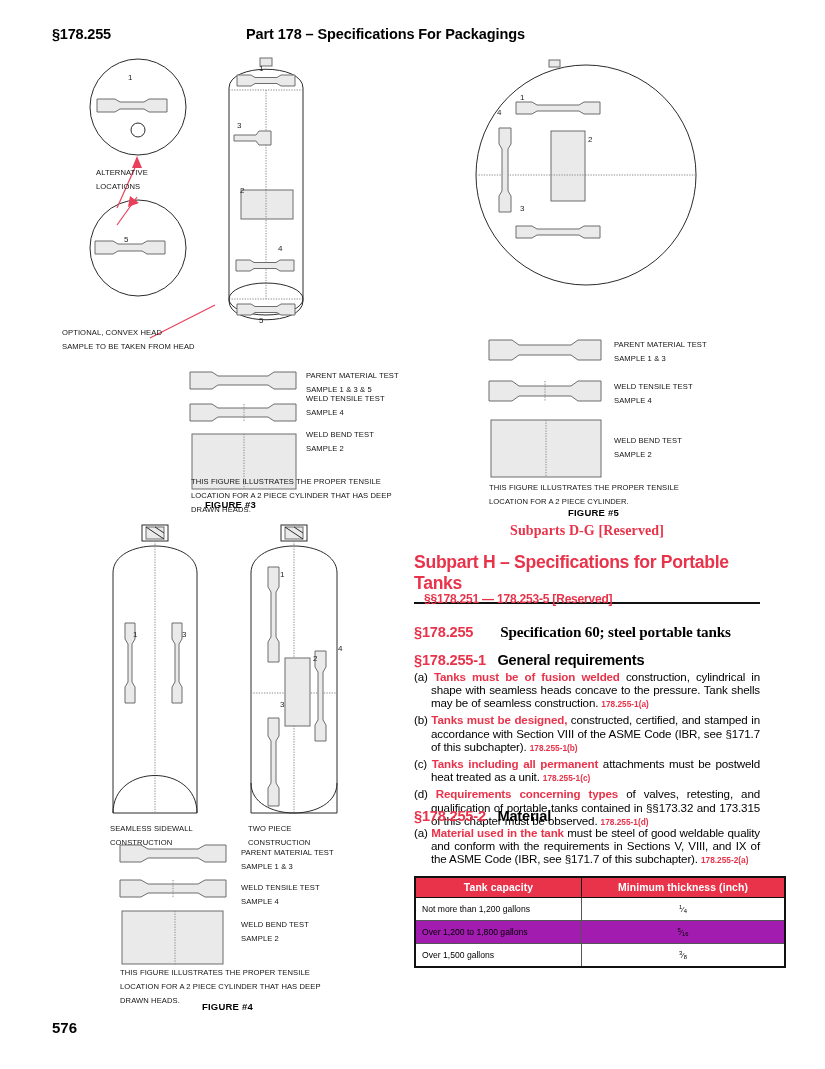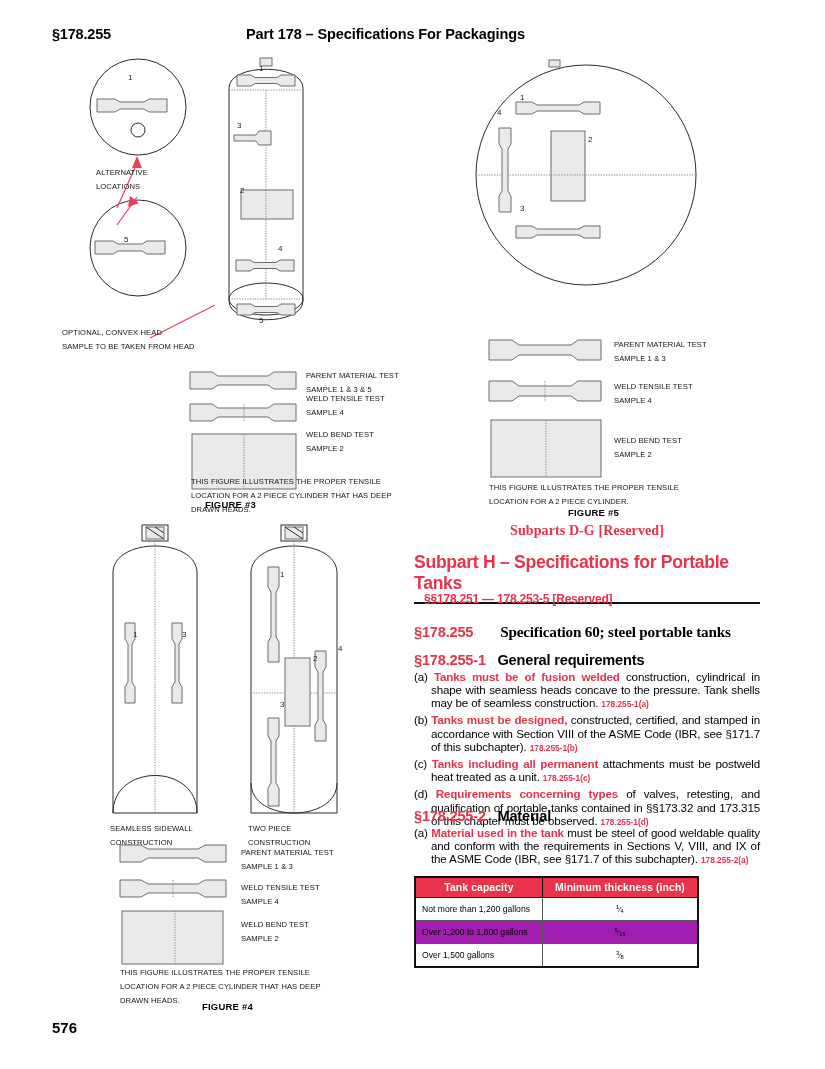--- a/index.html
+++ b/index.html
@@ -38,21 +38,21 @@
   .sec-line .st{font-weight:bold;font-family:"Liberation Serif","DejaVu Serif",serif;font-size:15.2px;}
   .sec-head{font-size:14.6px;letter-spacing:-0.2px;}
   .sec-head .sn{color:#e8334a;font-weight:bold;}
   .sec-head .st{font-weight:bold;}
   .para{font-size:11.6px;line-height:13.4px;text-align:justify;
         padding-left:17px;text-indent:-17px;margin-top:1.5px;letter-spacing:-0.15px;}
   .para .lead{color:#e8334a;font-weight:bold;}
   .para .tag{color:#e8334a;font-weight:bold;font-size:8.3px;letter-spacing:0px;}
 
   
-  table.tk{border-collapse:collapse;width:285px;border:2.4px solid #111;margin-top:8px;}
+  table.tk{border-collapse:collapse;width:372px;border:2.4px solid #111;margin-top:8px;}
   table.tk th{background:#e8334a;color:#fff;font-weight:bold;font-size:10.4px;
       text-align:center;padding:4px 0 4px 0;border:1px solid #111;letter-spacing:0.1px;}
   table.tk td{border:1px solid #555;font-size:8.6px;padding:6px 6px;letter-spacing:0px;}
   table.tk tr.alt td{background:#a21caf;}
   td.frac{text-align:center;font-size:13px;padding:2px 0 4px 0;}
   .frac sup{font-size:0.68em;vertical-align:0.55em;}
   .frac sub{font-size:0.68em;vertical-align:-0.15em;}
   .frac .sl{font-size:0.9em;}
 </style>
 </head>

